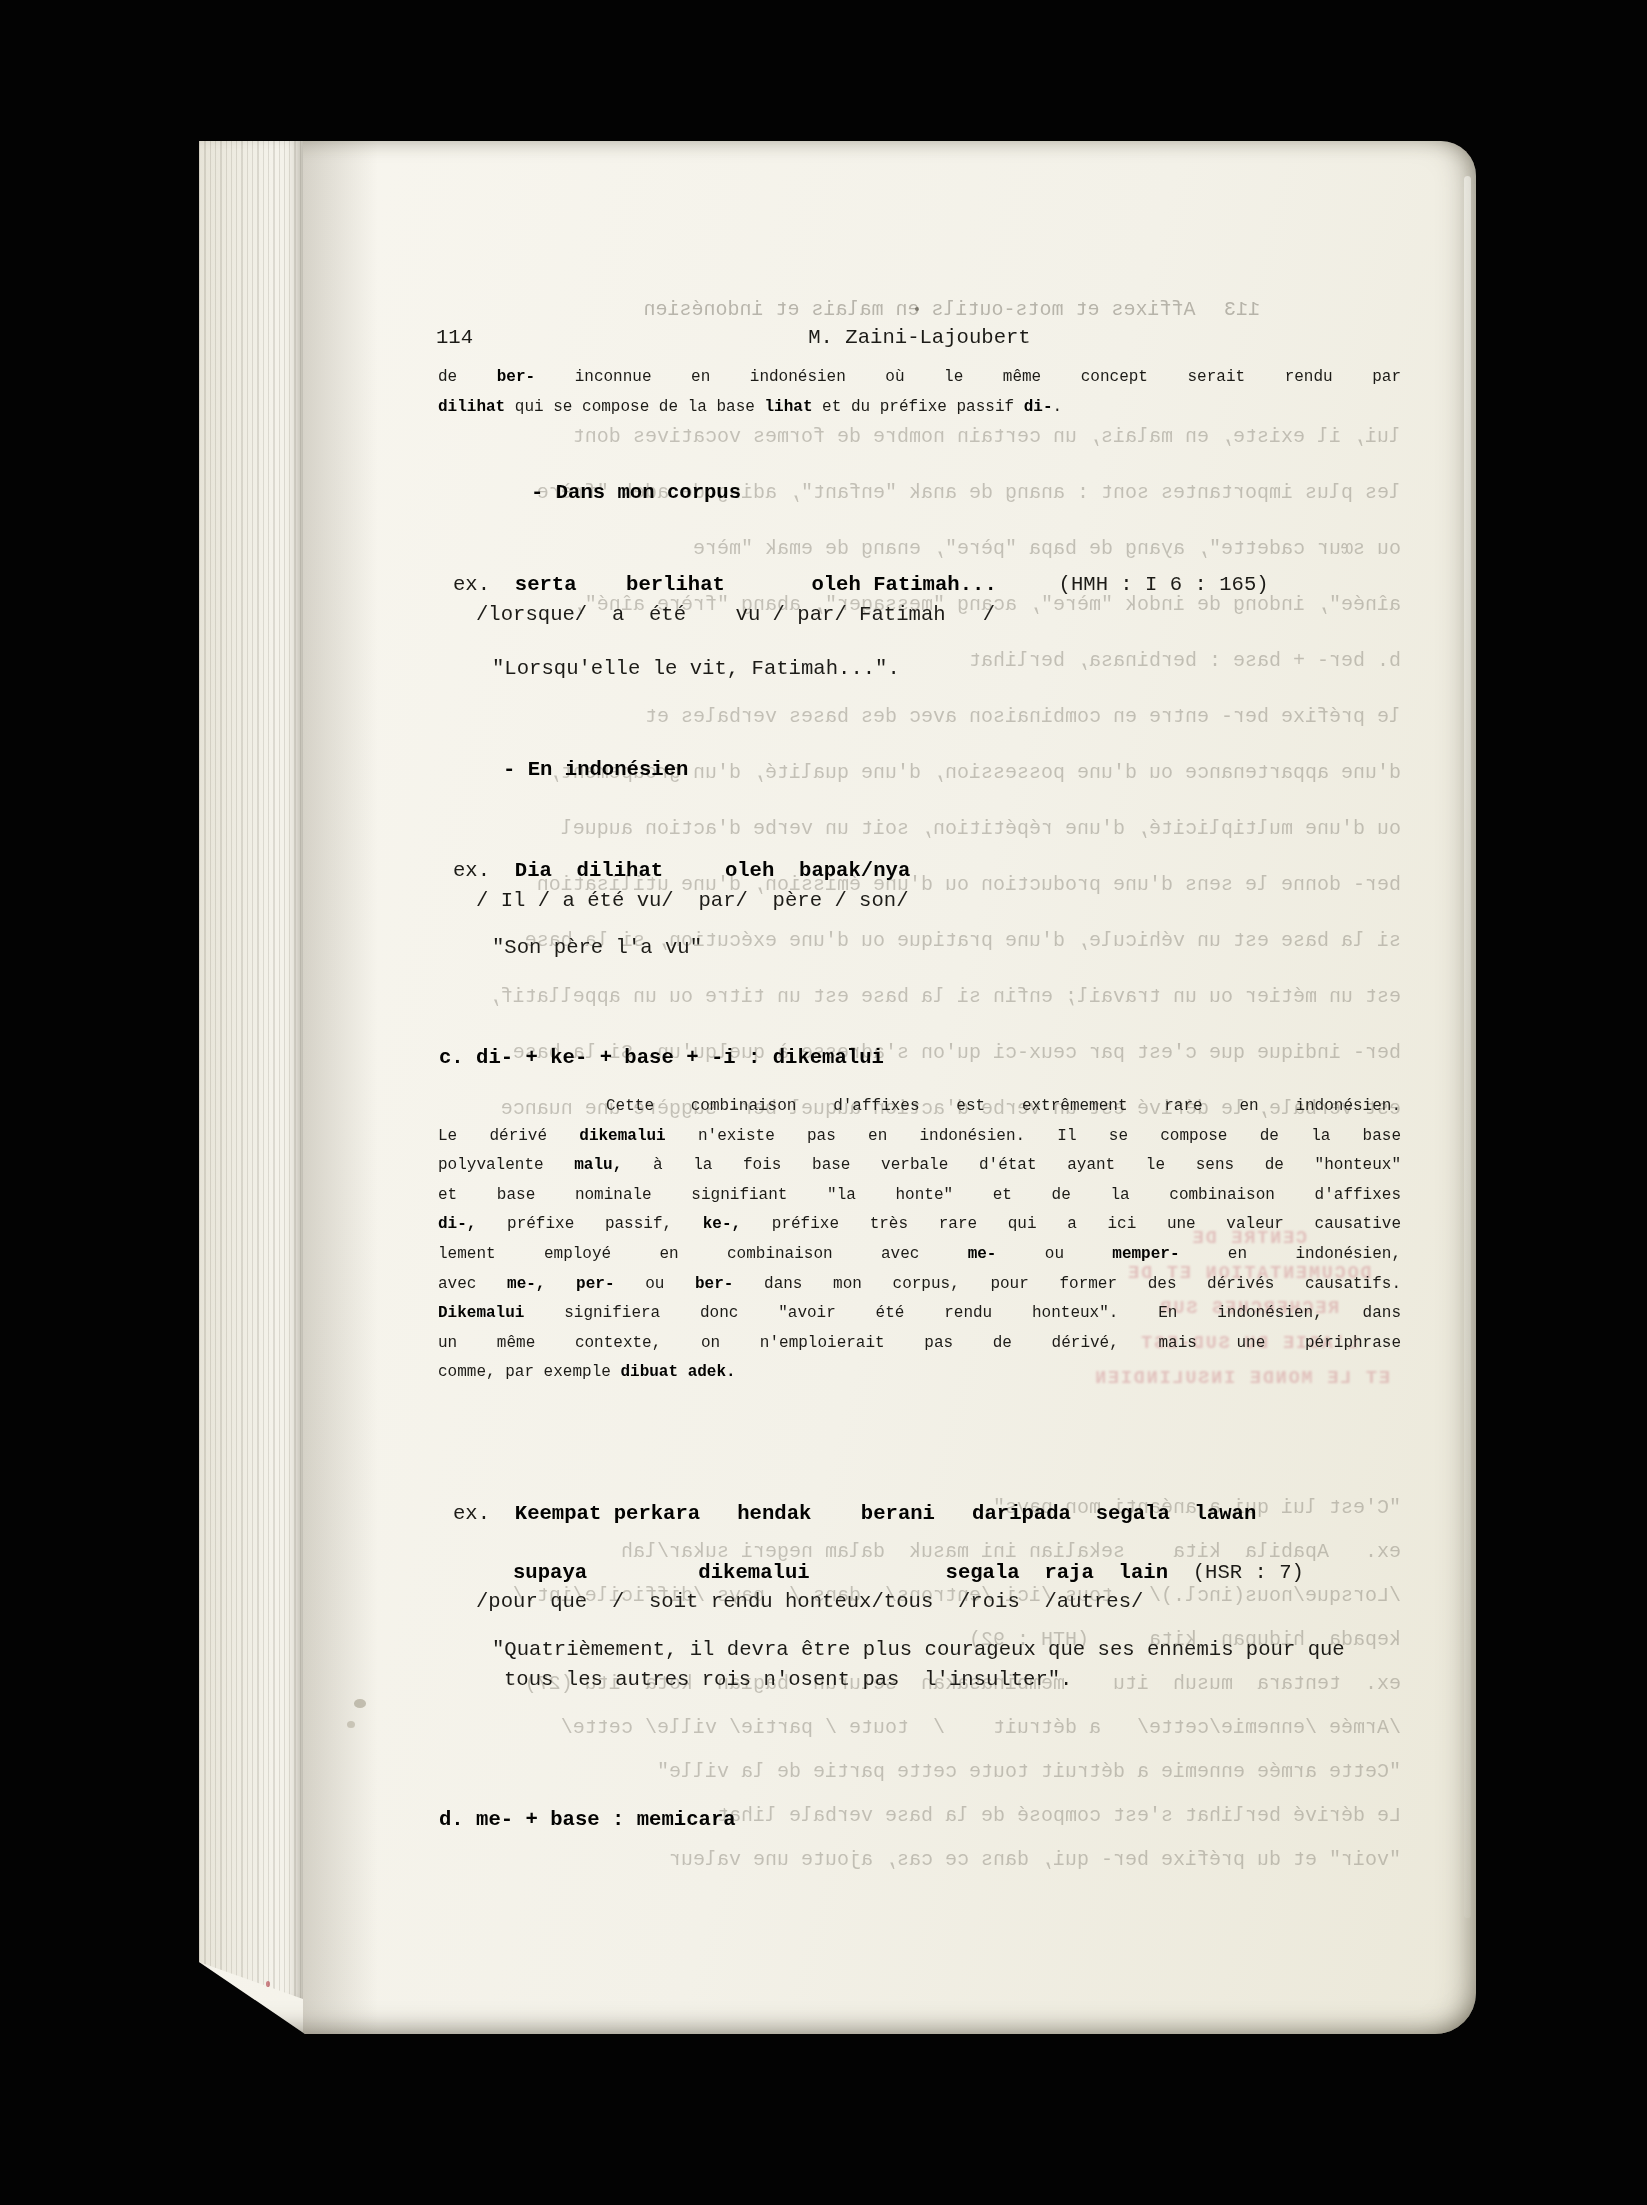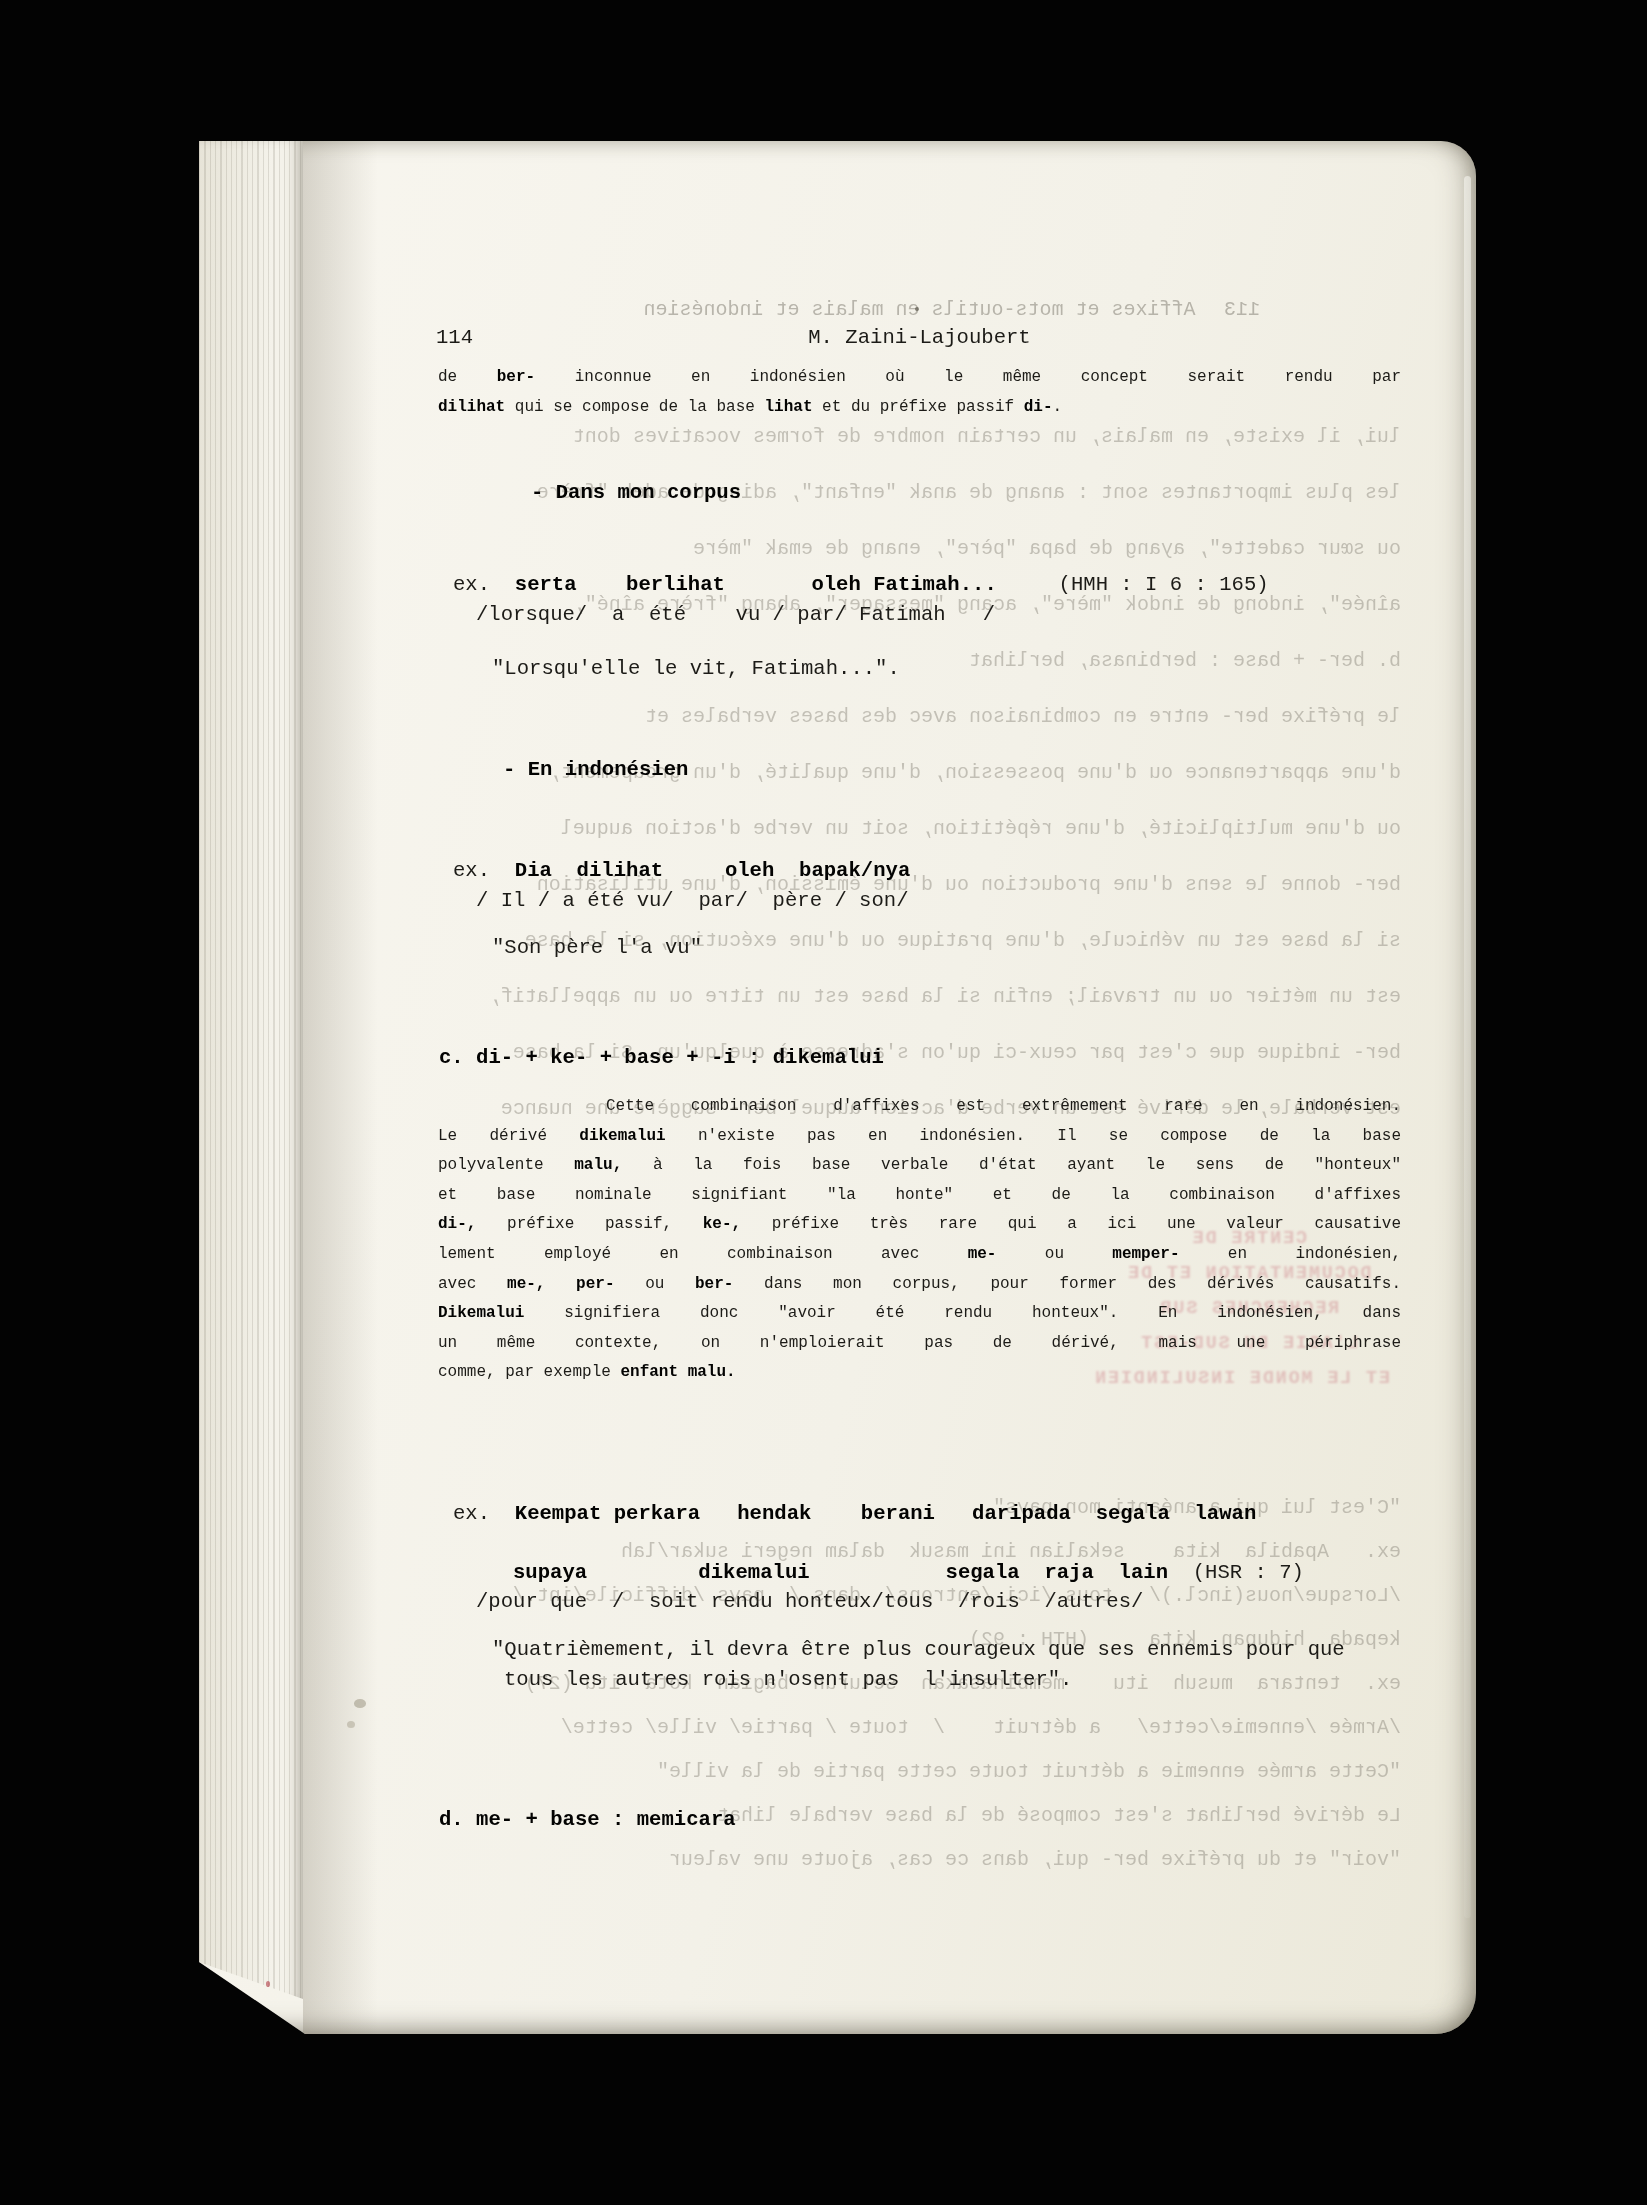--- a/index.html
+++ b/index.html
@@ -123,21 +123,21 @@
     <div class="para" style="left:239px;top:951px;">
       <div class="jline ind1"><span>Cette combinaison d'affixes est extrêmement rare en indonésien.</span></div>
       <div class="jline"><span>Le dérivé </span><span class="b">dikemalui</span><span> n'existe pas en indonésien. Il se compose de la base</span></div>
       <div class="jline"><span>polyvalente </span><span class="b">malu,</span><span> à la fois base verbale d'état ayant le sens de "honteux"</span></div>
       <div class="jline"><span>et base nominale signifiant "la honte" et de la combinaison d'affixes</span></div>
       <div class="jline"><span class="b">di-,</span><span> préfixe passif, </span><span class="b">ke-,</span><span> préfixe très rare qui a ici une valeur causative</span></div>
       <div class="jline"><span>lement employé en combinaison avec </span><span class="b">me-</span><span> ou </span><span class="b">memper-</span><span> en indonésien,</span></div>
       <div class="jline"><span>avec </span><span class="b">me-,</span><span> </span><span class="b">per-</span><span> ou </span><span class="b">ber-</span><span> dans mon corpus, pour former des dérivés causatifs.</span></div>
       <div class="jline"><span class="b">Dikemalui</span><span> signifiera donc "avoir été rendu honteux". En indonésien, dans</span></div>
       <div class="jline"><span>un même contexte, on n'emploierait pas de dérivé, mais une périphrase</span></div>
-      <div class="jline last"><span>comme, par exemple </span><span class="b">enfant malu.</span></div>
+      <div class="jline last"><span>comme, par exemple </span><span class="b">dibuat adek.</span></div>
     </div>
 
     <div class="ln" style="left:254px;top:1358px;"><span>ex.  </span><span class="b">Keempat perkara   hendak    berani   daripada  segala  lawan</span></div>
     <div class="ln" style="left:314px;top:1417px;"><span class="b">supaya         dikemalui           segala  raja  lain</span><span>  (HSR : 7)</span></div>
     <div class="ln" style="left:277px;top:1446px;">/pour que  /  soit rendu honteux/tous  /rois  /autres/</div>
     <div class="ln" style="left:293px;top:1494px;">"Quatrièmement, il devra être plus courageux que ses ennemis pour que</div>
     <div class="ln" style="left:305px;top:1524px;">tous les autres rois n'osent pas  l'insulter".</div>
 
     <div class="ln bold" style="left:240px;top:1664px;">d. me- + base : memicara</div>
 

